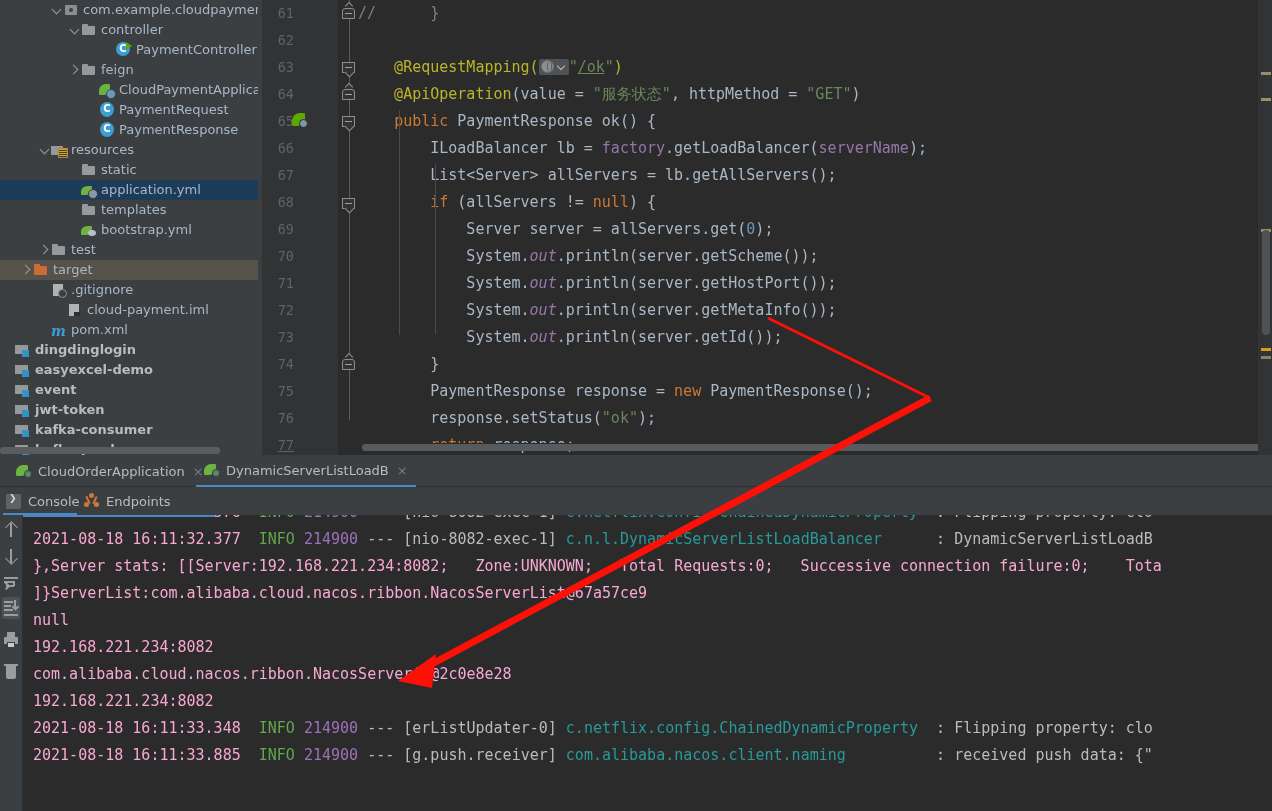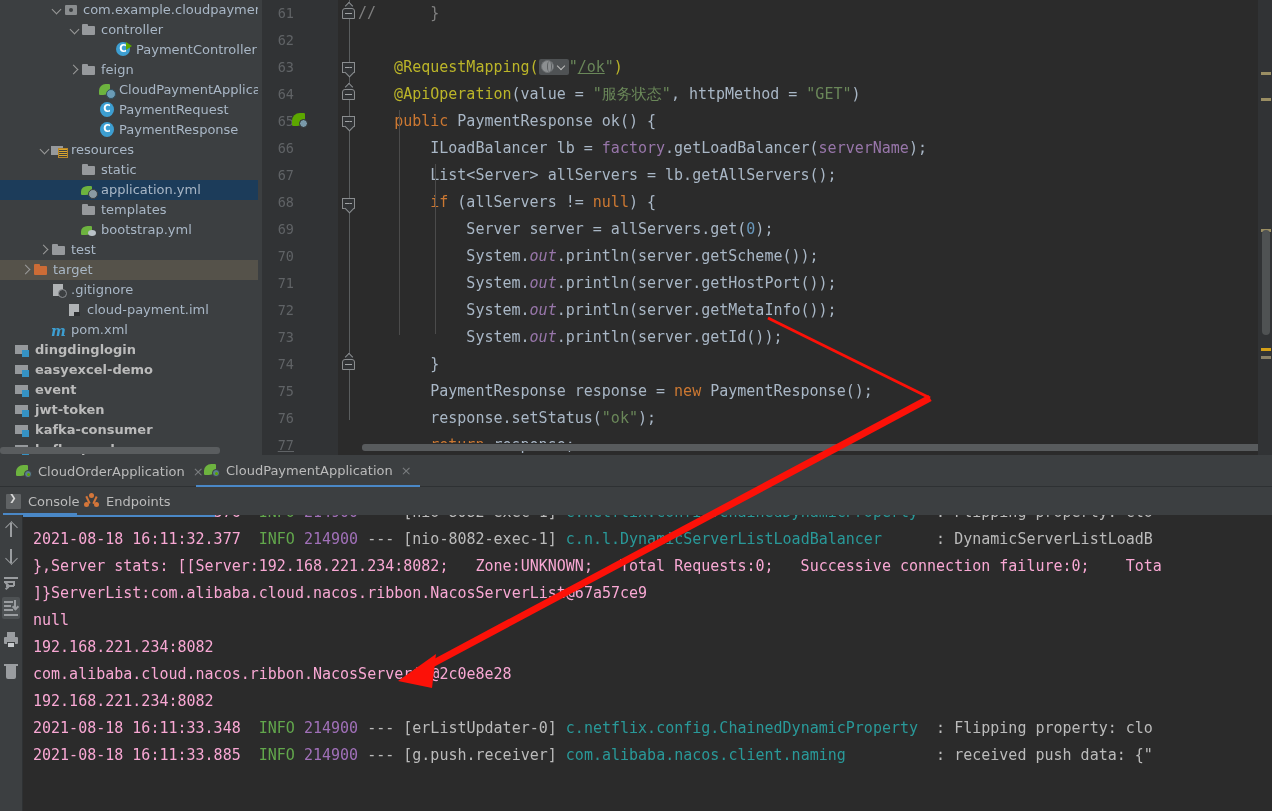--- a/index.html
+++ b/index.html
@@ -914,21 +914,21 @@
             <span class="dot"></span>
           </span>
           <span>CloudOrderApplication</span>
           <span class="tab-close">×</span>
         </div>
         <div class="run-tab active" style="left: 196px;">
           <span class="run-tab-icon">
             <span class="leaf"></span>
             <span class="dot"></span>
           </span>
-          <span>CloudPaymentApplication</span>
+          <span>DynamicServerListLoadB</span>
           <span class="tab-close">×</span>
         </div>
       </div>
 
     <div id="run-subtabs">
         <div class="subtab active" style="left: 6px;">
           <span class="console-icon"></span>
           <span>Console</span>
         </div>
         <div class="subtab" style="left: 84px;">

